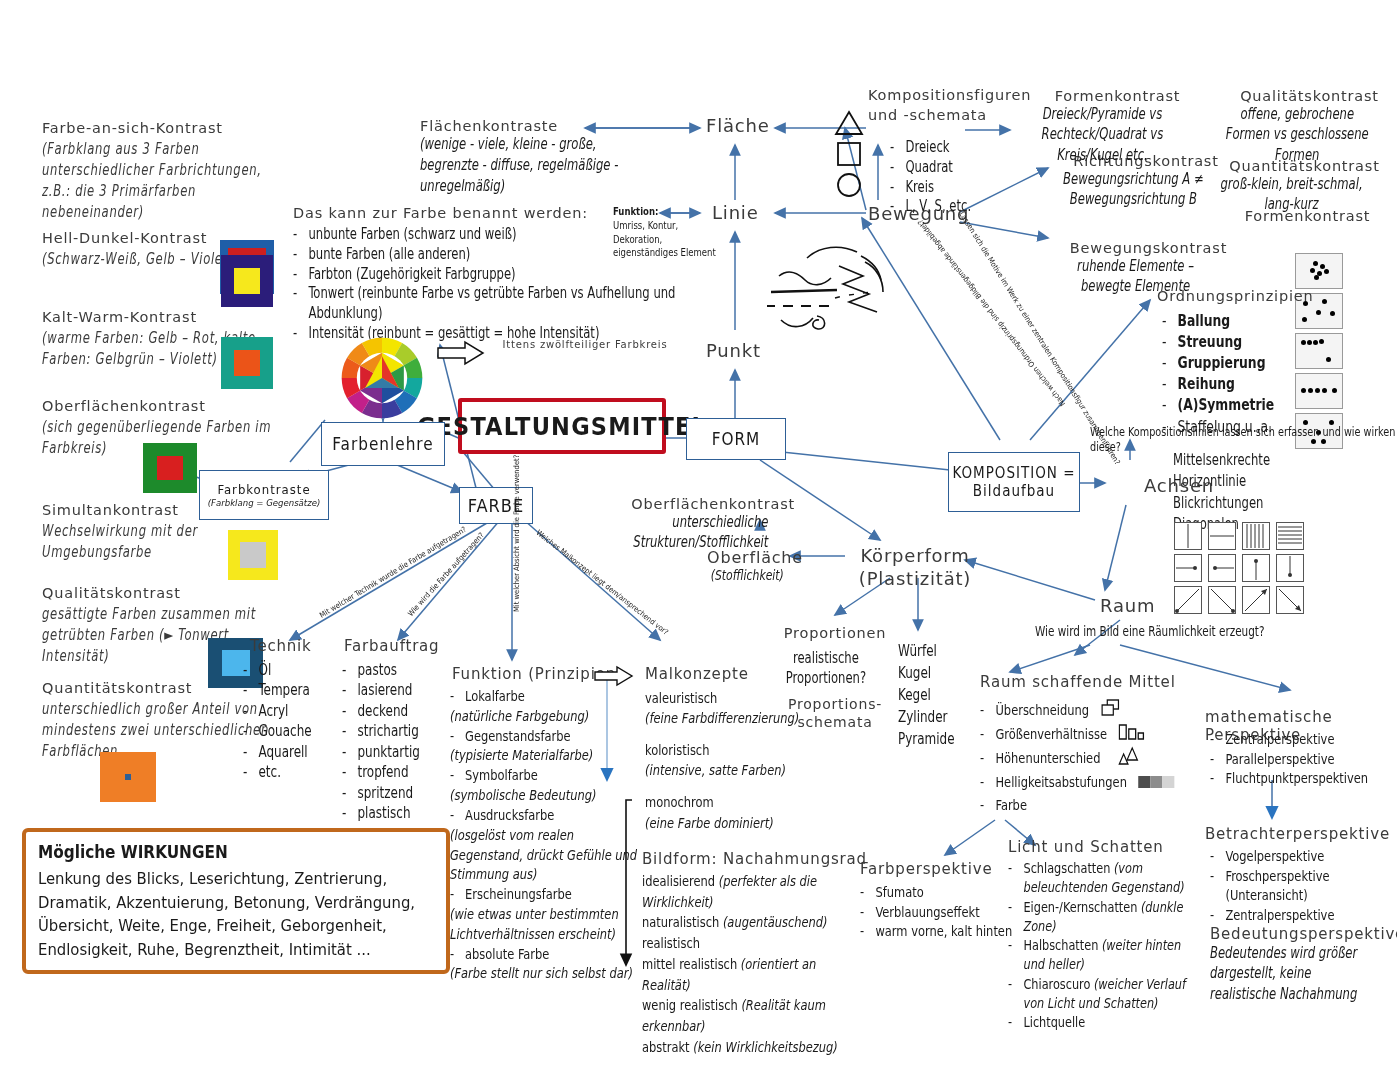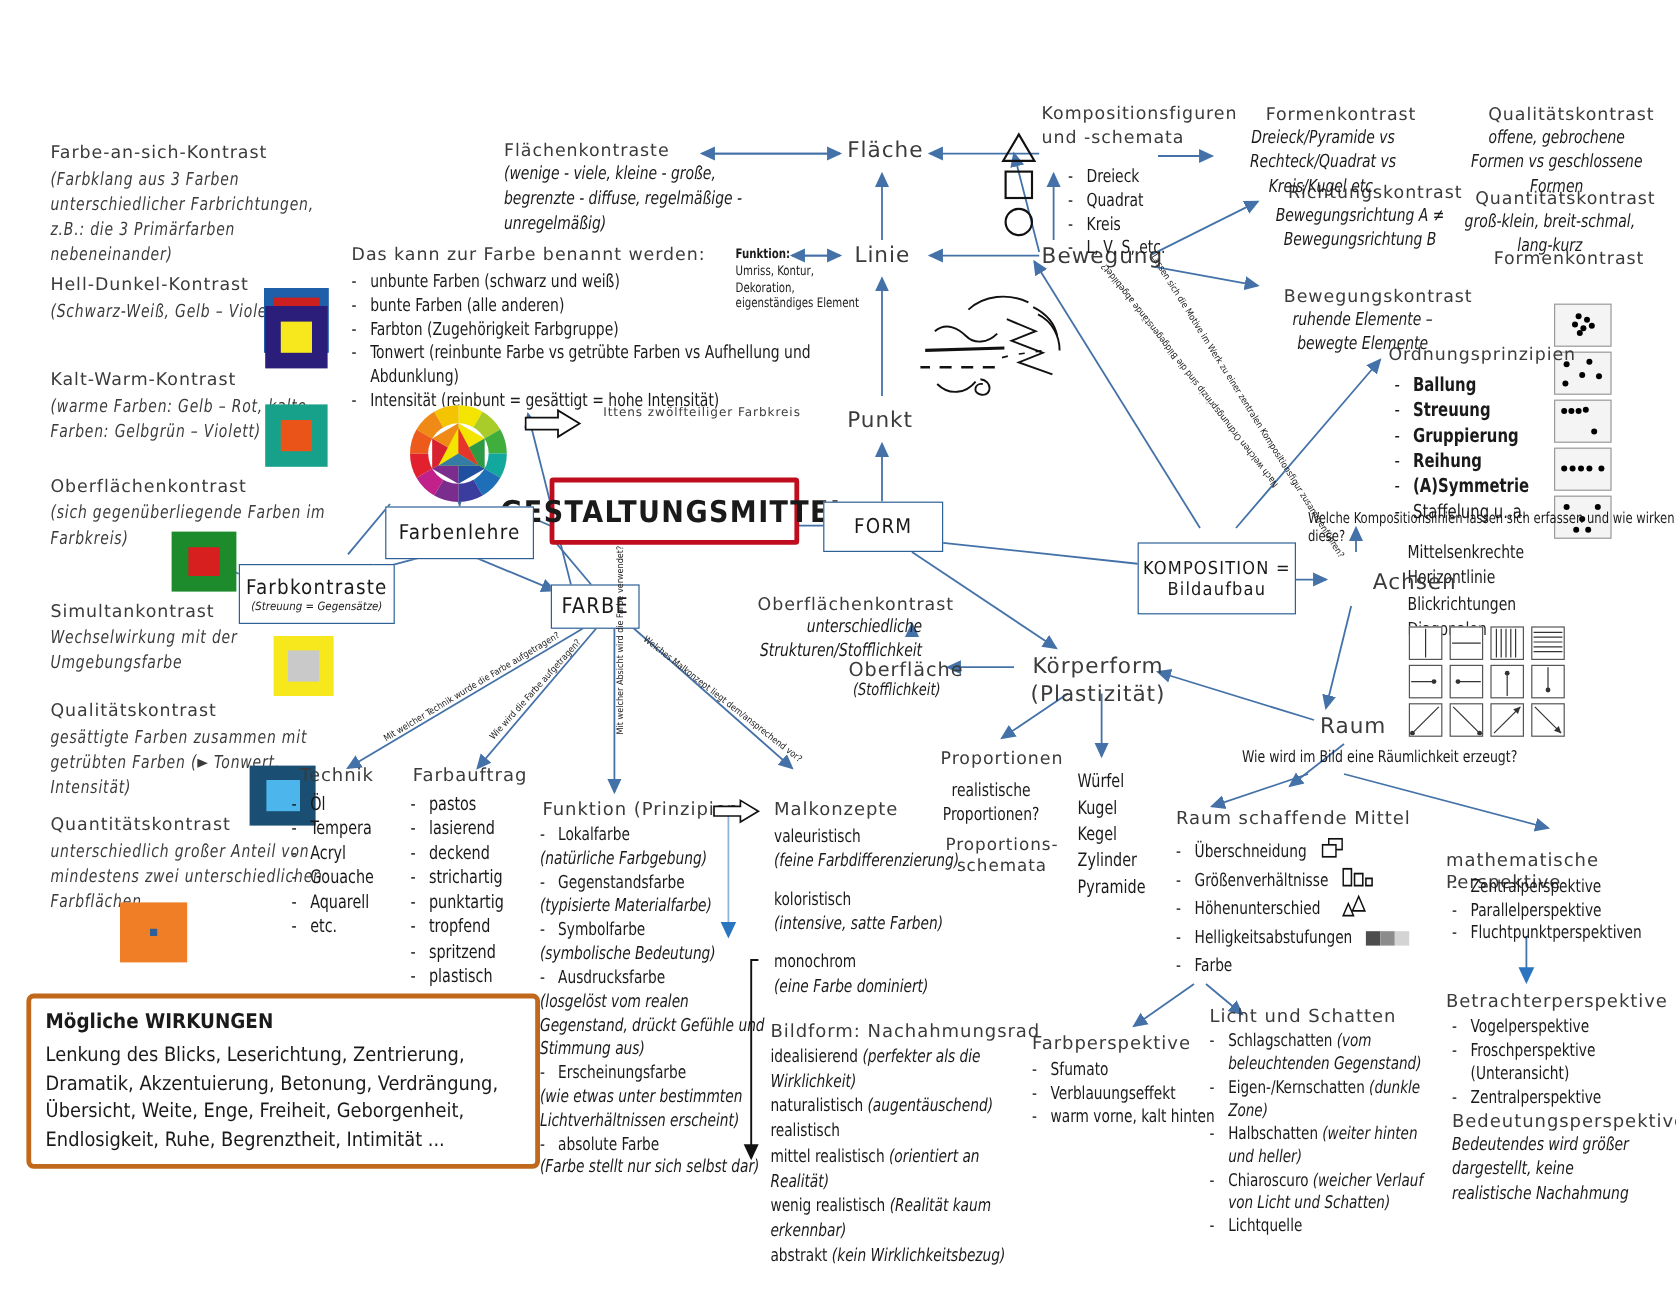--- a/index.html
+++ b/index.html
@@ -279,22 +279,22 @@
 
   <div class="abs center-node" style="left:458px;top:398px;width:200px;height:48px;">
     <span>GESTALTUNGSMITTEL</span>
   </div>
 
   <div class="abs node" style="left:321px;top:422px;width:122px;height:42px;font-size:17px;">
     <span class="t">Farbenlehre</span>
   </div>
 
   <div class="abs node" style="left:199px;top:470px;width:128px;height:48px;">
-    <span class="t" style="font-size:17px;">Farbkontraste</span>
-    <span class="it" style="font-size:9.5px;">(Streuung = Gegensätze)</span>
+    <span class="t" style="font-size:13px;">Farbkontraste</span>
+    <span class="it" style="font-size:9.5px;">(Farbklang = Gegensätze)</span>
   </div>
 
   <div class="abs node" style="left:459px;top:487px;width:72px;height:35px;font-size:18px;">
     <span class="t">FARBE</span>
   </div>
 
   <div class="abs node" style="left:686px;top:418px;width:98px;height:40px;font-size:17px;">
     <span class="t">FORM</span>
   </div>
 

